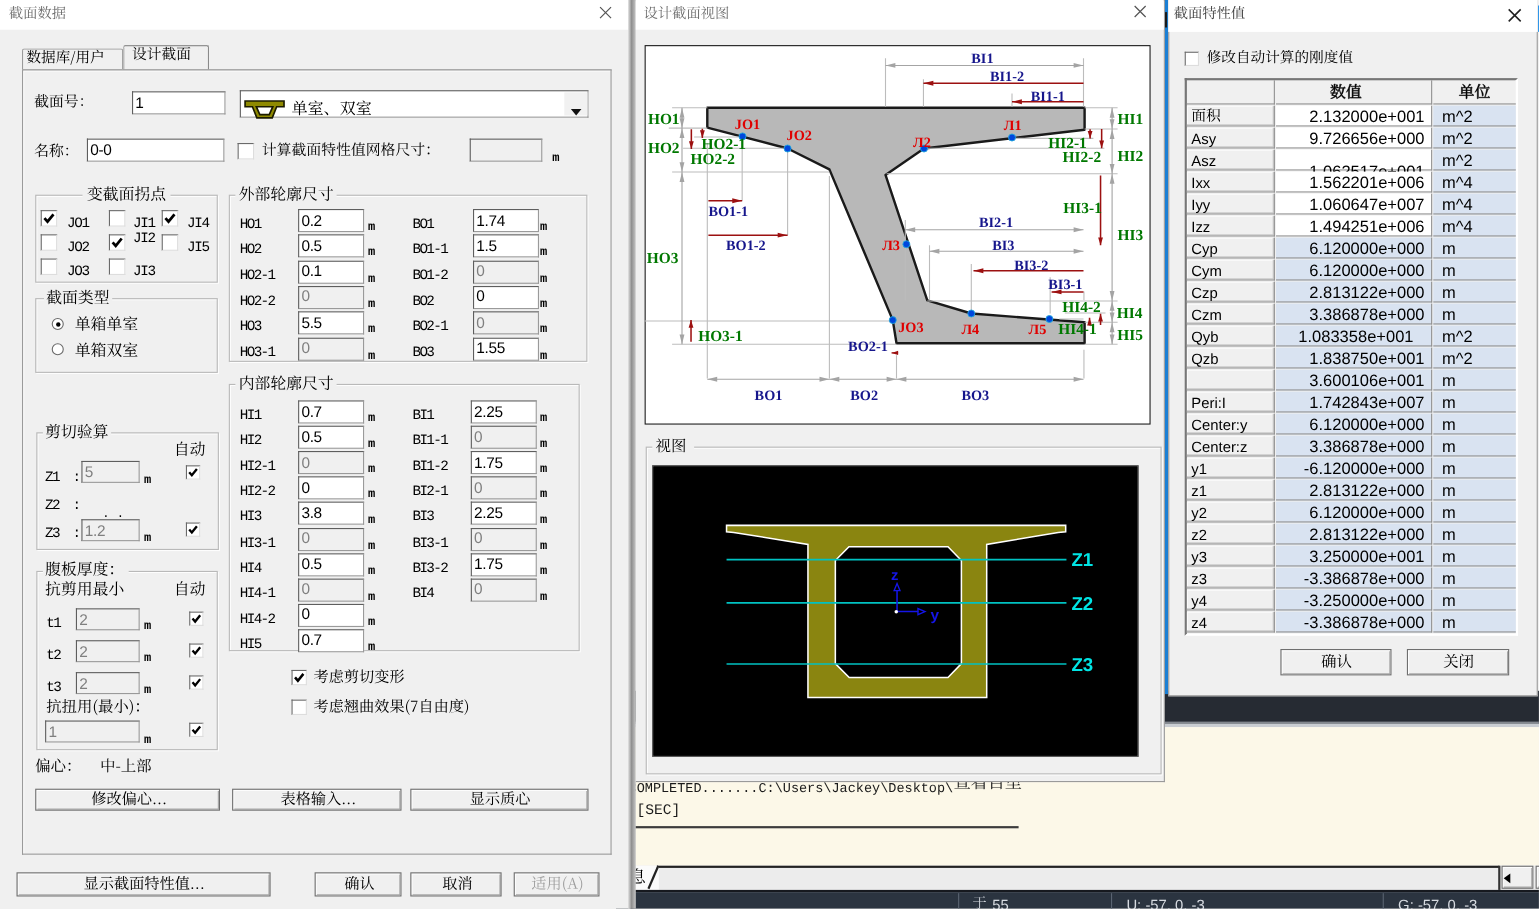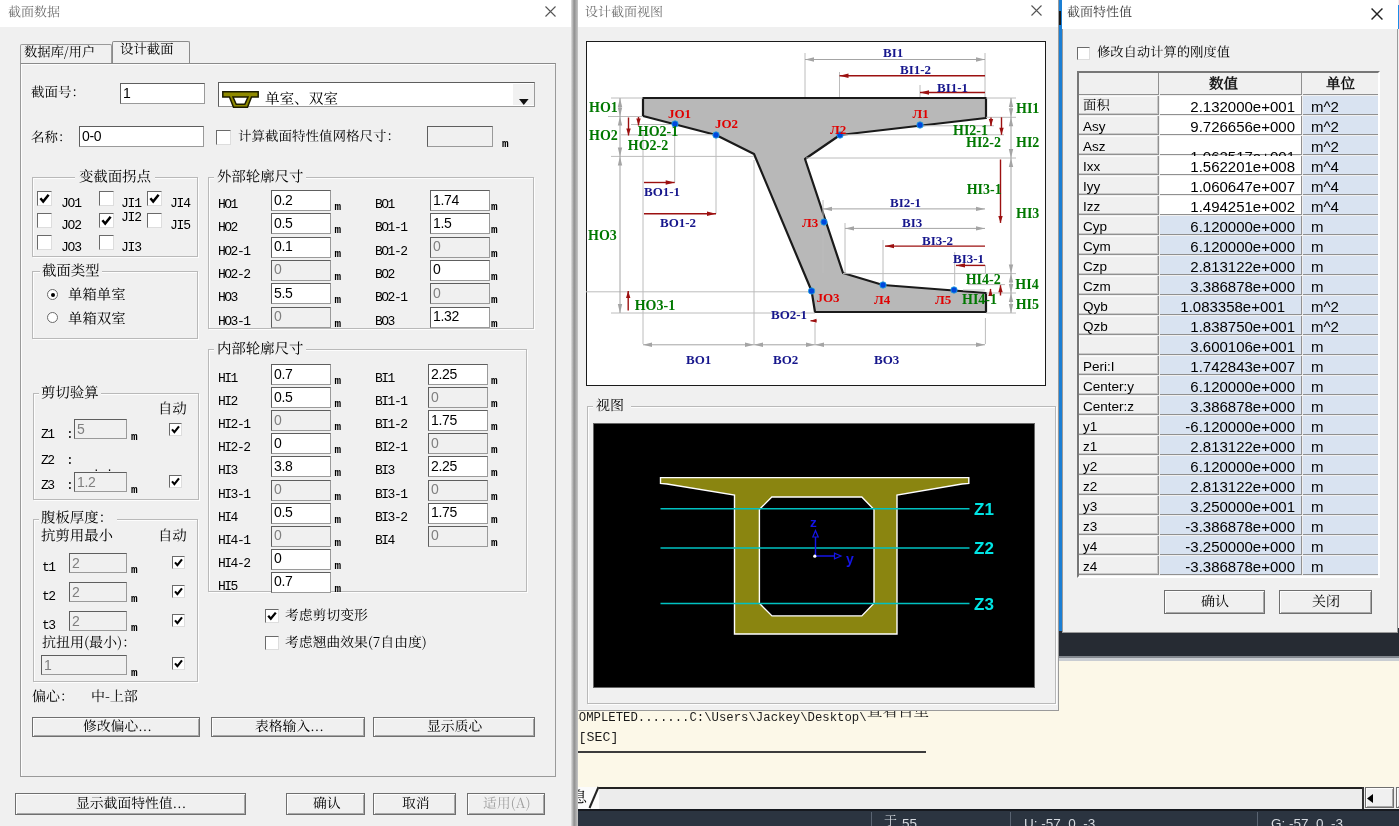--- a/index.html
+++ b/index.html
@@ -394,21 +394,21 @@
 <div class="ab" style="left:218px;top:287.2px;"><span style="font:normal 13px 'Liberation Mono',sans-serif;color:#000;white-space:pre;letter-spacing:-1.5px;">HO3</span></div>
 <div class="ab inp" style="left:271px;top:283.2px;width:60px;height:21px;font-size:14px">5.5</div>
 <div class="ab" style="left:334.5px;top:289.2px;"><span style="font:bold 11px 'Liberation Mono',sans-serif;color:#000;white-space:pre;">m</span></div>
 <div class="ab" style="left:375px;top:287.2px;"><span style="font:normal 13px 'Liberation Mono',sans-serif;color:#000;white-space:pre;letter-spacing:-1.5px;">BO2-1</span></div>
 <div class="ab inpd" style="left:430px;top:283.2px;width:60px;height:21px;font-size:14px">0</div>
 <div class="ab" style="left:491px;top:289.2px;"><span style="font:bold 11px 'Liberation Mono',sans-serif;color:#000;white-space:pre;">m</span></div>
 <div class="ab" style="left:218px;top:310.5px;"><span style="font:normal 13px 'Liberation Mono',sans-serif;color:#000;white-space:pre;letter-spacing:-1.5px;">HO3-1</span></div>
 <div class="ab inpd" style="left:271px;top:306.5px;width:60px;height:21px;font-size:14px">0</div>
 <div class="ab" style="left:334.5px;top:312.5px;"><span style="font:bold 11px 'Liberation Mono',sans-serif;color:#000;white-space:pre;">m</span></div>
 <div class="ab" style="left:375px;top:310.5px;"><span style="font:normal 13px 'Liberation Mono',sans-serif;color:#000;white-space:pre;letter-spacing:-1.5px;">BO3</span></div>
-<div class="ab inp" style="left:430px;top:306.5px;width:60px;height:21px;font-size:14px">1.32</div>
+<div class="ab inp" style="left:430px;top:306.5px;width:60px;height:21px;font-size:14px">1.55</div>
 <div class="ab" style="left:491px;top:312.5px;"><span style="font:bold 11px 'Liberation Mono',sans-serif;color:#000;white-space:pre;">m</span></div>
 <div class="ab" style="left:208px;top:349px;width:319px;height:243px;border:1px solid #b9b9b9;box-shadow:inset 1px 1px 0 #fdfdfd, 1px 1px 0 #fdfdfd"></div>
 <div class="ab" style="left:214px;top:341px;width:92px;height:15px;background:#f0f0f0"></div>
 <div class="ab" style="left:217px;top:341.5px;">
     <svg width="87" height="17" viewBox="0 0 87 17" style="overflow:visible">
       <g fill="#000">
         <use href="#g5185" transform="translate(0.0,11.5) scale(0.0576,-0.0576)"></use>
         <use href="#g90e8" transform="translate(14.4,11.5) scale(0.0576,-0.0576)"></use>
         <use href="#g8f6e" transform="translate(28.8,11.5) scale(0.0576,-0.0576)"></use>
         <use href="#g5ed3" transform="translate(43.2,11.5) scale(0.0576,-0.0576)"></use>
@@ -1011,37 +1011,37 @@
 <div class="ab" style="left:1083px;top:139px;font:13.5px 'Liberation Sans';">Asz</div>
 <div class="ab" style="left:1160px;top:136px;width:142px;height:19px;background:#fff;border-right:1px solid #909090;border-bottom:1px solid #909090">
     <div style="position:absolute;right:6px;top:12px;font:15px 'Liberation Sans'">1.062517e+001</div>
   </div>
 <div class="ab" style="left:1303px;top:136px;width:75px;height:19px;background:#d9e3f1;border-bottom:1px solid #909090">
     <div style="position:absolute;left:8px;top:2px;font:15px 'Liberation Sans'">m^2</div>
   </div>
 <div class="ab" style="left:1079px;top:156px;width:80px;height:19px;background:#f0f0f0;border-right:1px solid #909090;border-bottom:1px solid #909090;box-shadow:inset -1px -1px 0 #c9c9c9, inset 1px 1px 0 #fbfbfb"></div>
 <div class="ab" style="left:1083px;top:159px;font:13.5px 'Liberation Sans';">Ixx</div>
 <div class="ab" style="left:1160px;top:156px;width:142px;height:19px;background:#fff;border-right:1px solid #909090;border-bottom:1px solid #909090">
-    <div style="position:absolute;right:6px;top:2px;font:15px 'Liberation Sans'">1.562201e+008</div>
+    <div style="position:absolute;right:6px;top:2px;font:15px 'Liberation Sans'">1.562201e+006</div>
   </div>
 <div class="ab" style="left:1303px;top:156px;width:75px;height:19px;background:#d9e3f1;border-bottom:1px solid #909090">
     <div style="position:absolute;left:8px;top:2px;font:15px 'Liberation Sans'">m^4</div>
   </div>
 <div class="ab" style="left:1079px;top:176px;width:80px;height:19px;background:#f0f0f0;border-right:1px solid #909090;border-bottom:1px solid #909090;box-shadow:inset -1px -1px 0 #c9c9c9, inset 1px 1px 0 #fbfbfb"></div>
 <div class="ab" style="left:1083px;top:179px;font:13.5px 'Liberation Sans';">Iyy</div>
 <div class="ab" style="left:1160px;top:176px;width:142px;height:19px;background:#fff;border-right:1px solid #909090;border-bottom:1px solid #909090">
     <div style="position:absolute;right:6px;top:2px;font:15px 'Liberation Sans'">1.060647e+007</div>
   </div>
 <div class="ab" style="left:1303px;top:176px;width:75px;height:19px;background:#d9e3f1;border-bottom:1px solid #909090">
     <div style="position:absolute;left:8px;top:2px;font:15px 'Liberation Sans'">m^4</div>
   </div>
 <div class="ab" style="left:1079px;top:196px;width:80px;height:19px;background:#f0f0f0;border-right:1px solid #909090;border-bottom:1px solid #909090;box-shadow:inset -1px -1px 0 #c9c9c9, inset 1px 1px 0 #fbfbfb"></div>
 <div class="ab" style="left:1083px;top:199px;font:13.5px 'Liberation Sans';">Izz</div>
 <div class="ab" style="left:1160px;top:196px;width:142px;height:19px;background:#fff;border-right:1px solid #909090;border-bottom:1px solid #909090">
-    <div style="position:absolute;right:6px;top:2px;font:15px 'Liberation Sans'">1.494251e+002</div>
+    <div style="position:absolute;right:6px;top:2px;font:15px 'Liberation Sans'">1.494251e+006</div>
   </div>
 <div class="ab" style="left:1303px;top:196px;width:75px;height:19px;background:#d9e3f1;border-bottom:1px solid #909090">
     <div style="position:absolute;left:8px;top:2px;font:15px 'Liberation Sans'">m^4</div>
   </div>
 <div class="ab" style="left:1079px;top:216px;width:80px;height:19px;background:#f0f0f0;border-right:1px solid #909090;border-bottom:1px solid #909090;box-shadow:inset -1px -1px 0 #c9c9c9, inset 1px 1px 0 #fbfbfb"></div>
 <div class="ab" style="left:1083px;top:219px;font:13.5px 'Liberation Sans';">Cyp</div>
 <div class="ab" style="left:1160px;top:216px;width:142px;height:19px;background:#d9e3f1;border-right:1px solid #909090;border-bottom:1px solid #909090">
     <div style="position:absolute;right:6px;top:2px;font:15px 'Liberation Sans'">6.120000e+000</div>
   </div>
 <div class="ab" style="left:1303px;top:216px;width:75px;height:19px;background:#d9e3f1;border-bottom:1px solid #909090">

